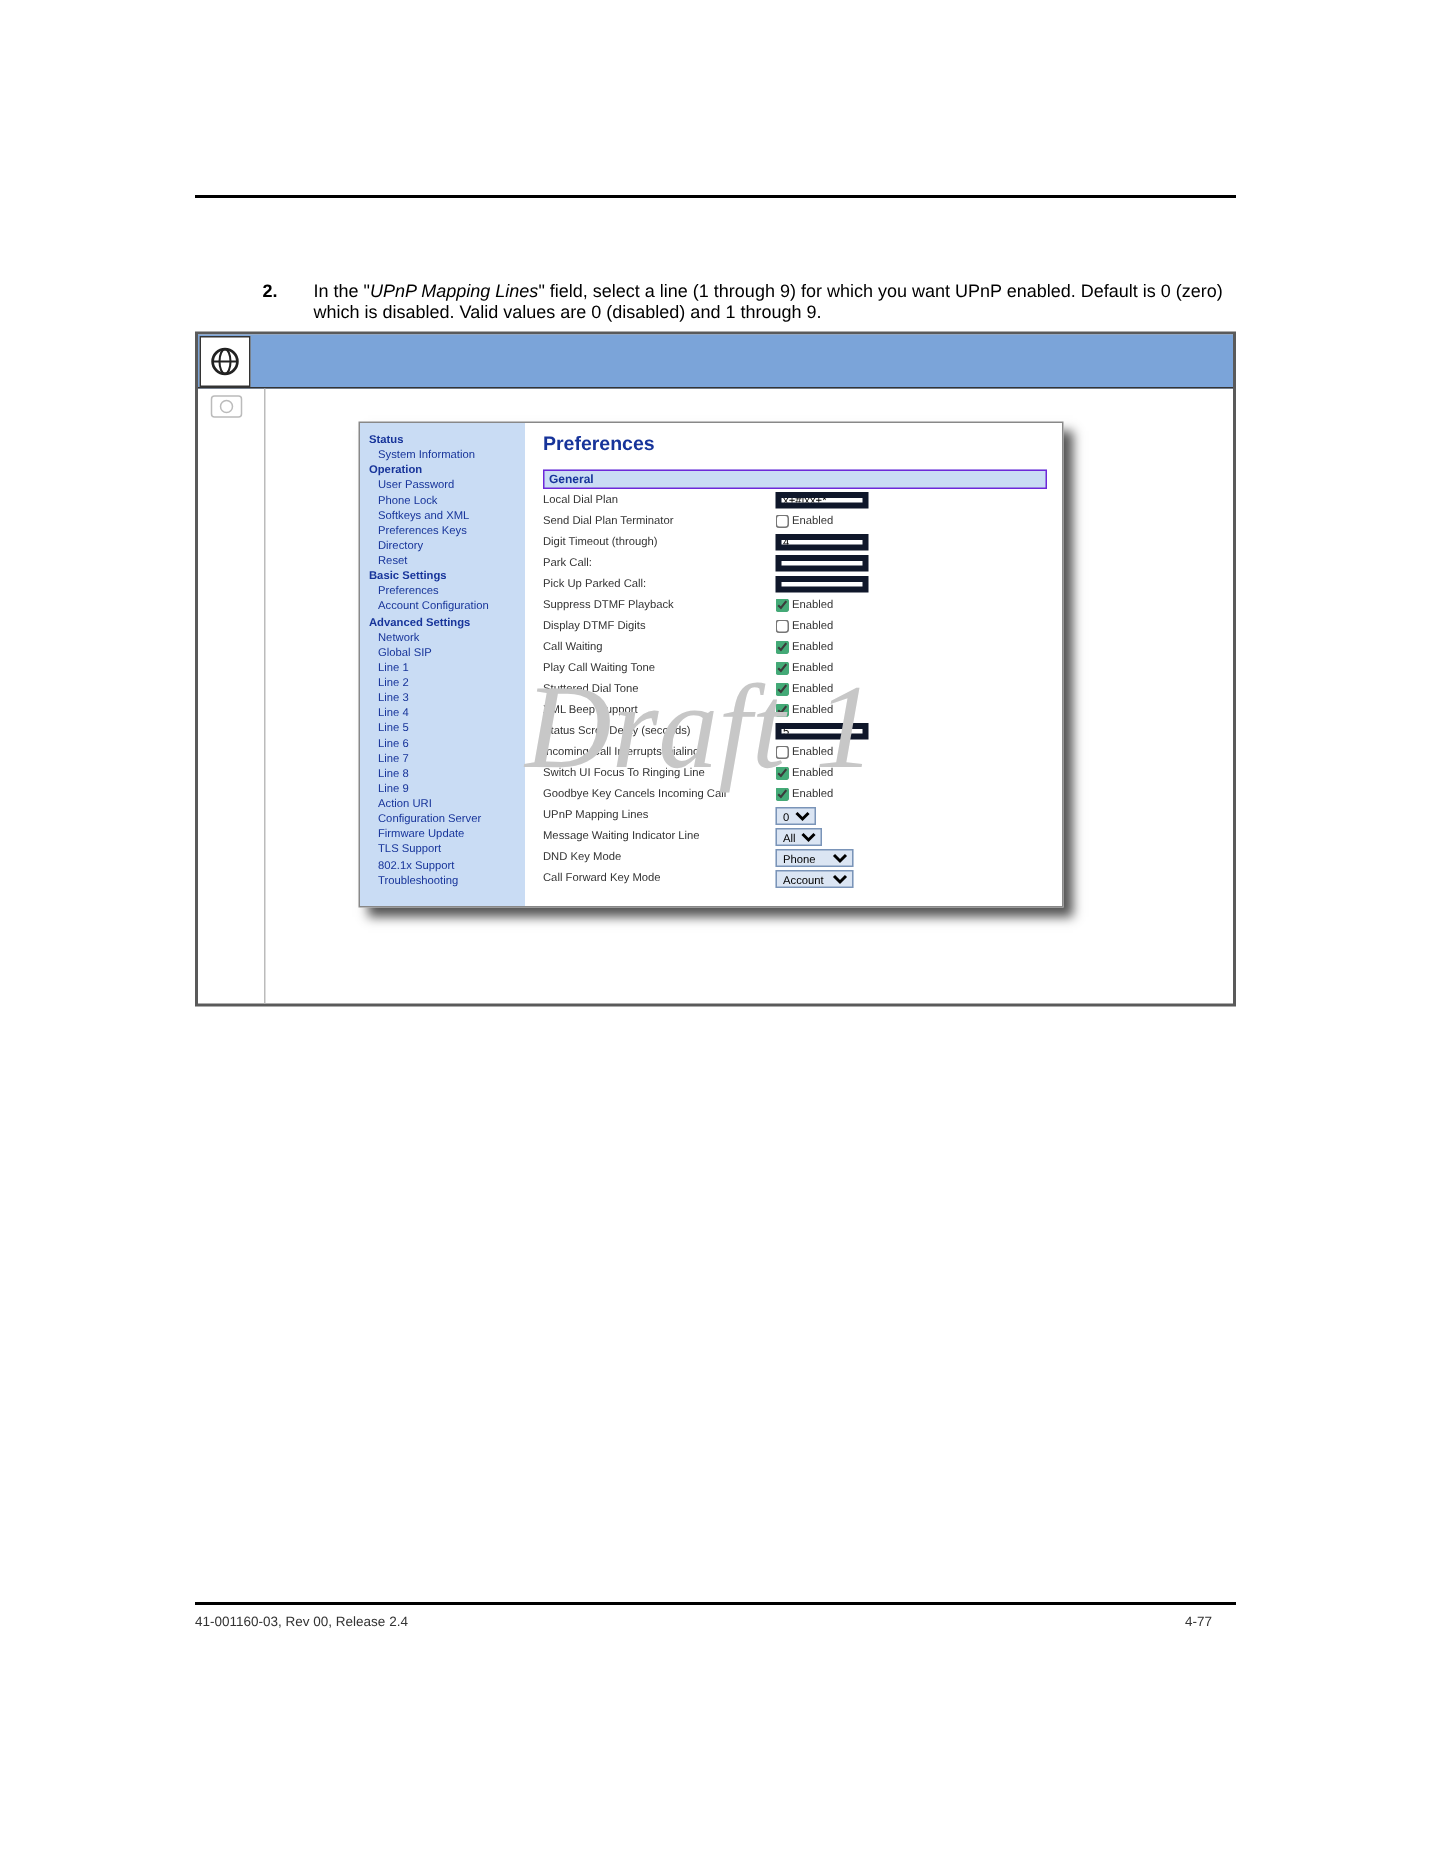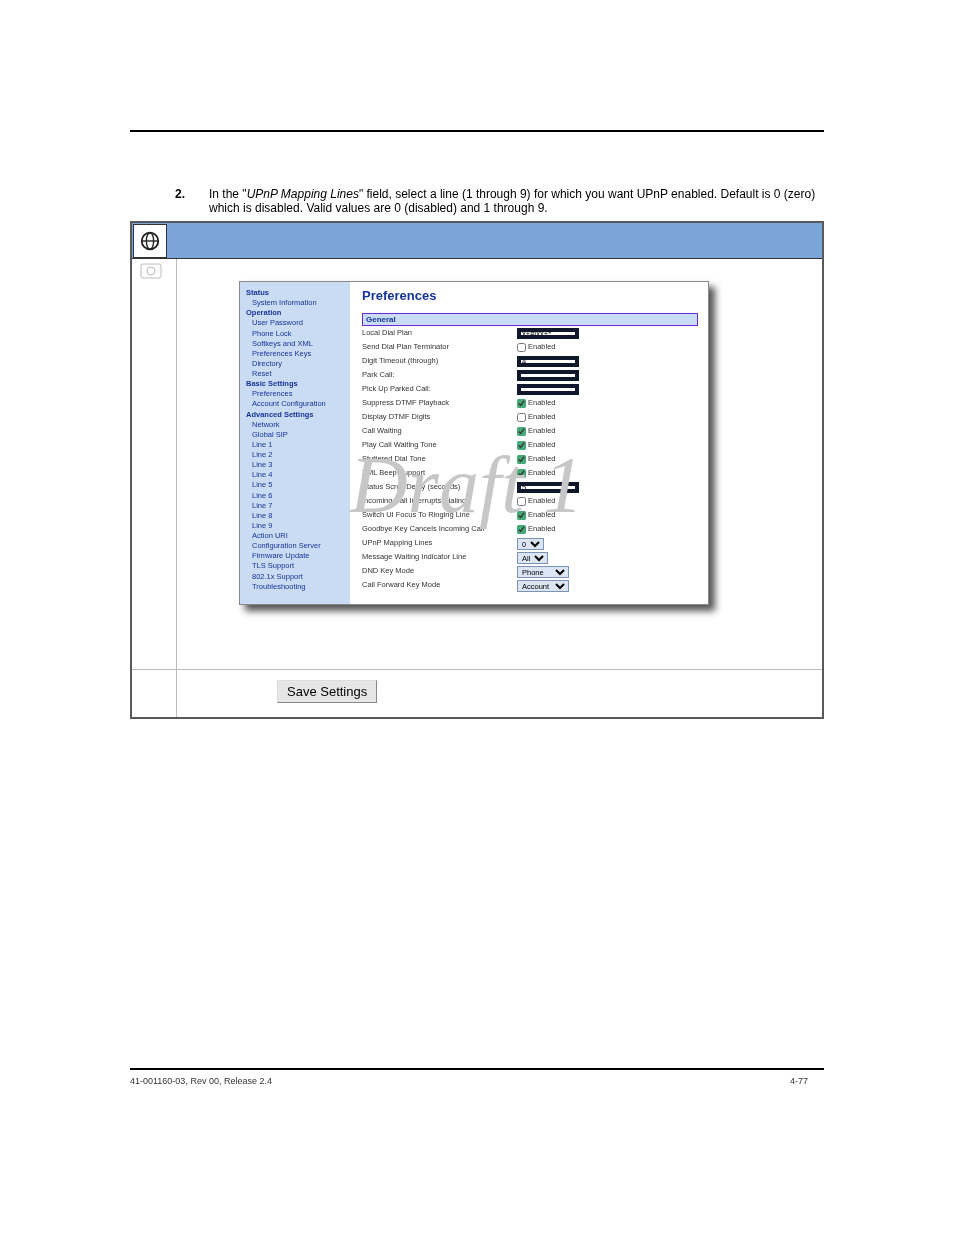--- a/index.html
+++ b/index.html
@@ -178,26 +178,20 @@
                 <div class="field-ctl"><select style="width:52px;"><option>Phone</option></select></div>
               </div>
             <div class="field-row">
                 <div class="field-lbl">Call Forward Key Mode</div>
                 <div class="field-ctl"><select style="width:52px;"><option>Account</option></select></div>
               </div>
           </div>
         </div>
       </div>
     </div>
-    <div style="display:flex;">
-      <div class="left-gutter" style="border-top:1px solid #bbb; height:48px;"></div>
-      <div class="save-row" style="flex:1;">
-        <button class="save-btn">Save Settings</button>
-      </div>
-    </div>
   </div>
 
   <div class="instruction-row" style="margin-top:-42px; position:relative; z-index:-1; opacity:0;">
     <div class="step-num">3.</div>
   </div>
 </div>
 
 <div class="watermark">
   <span>Draft 1</span>
 </div>

